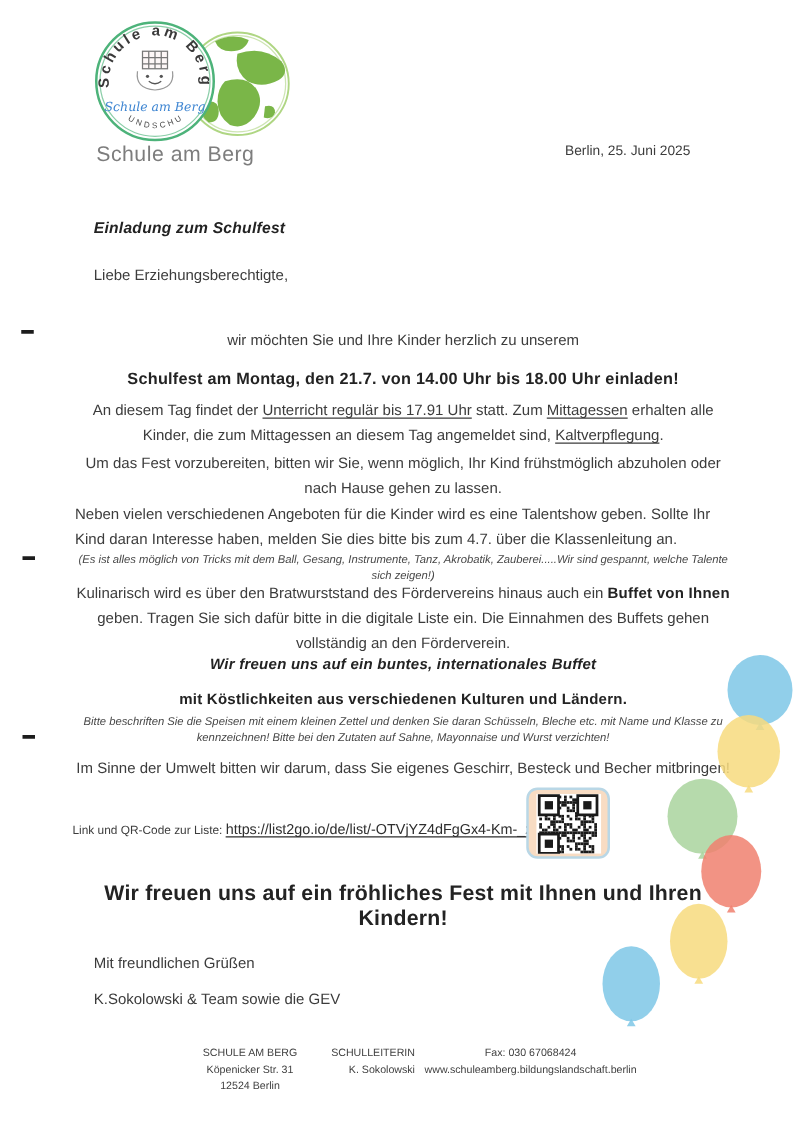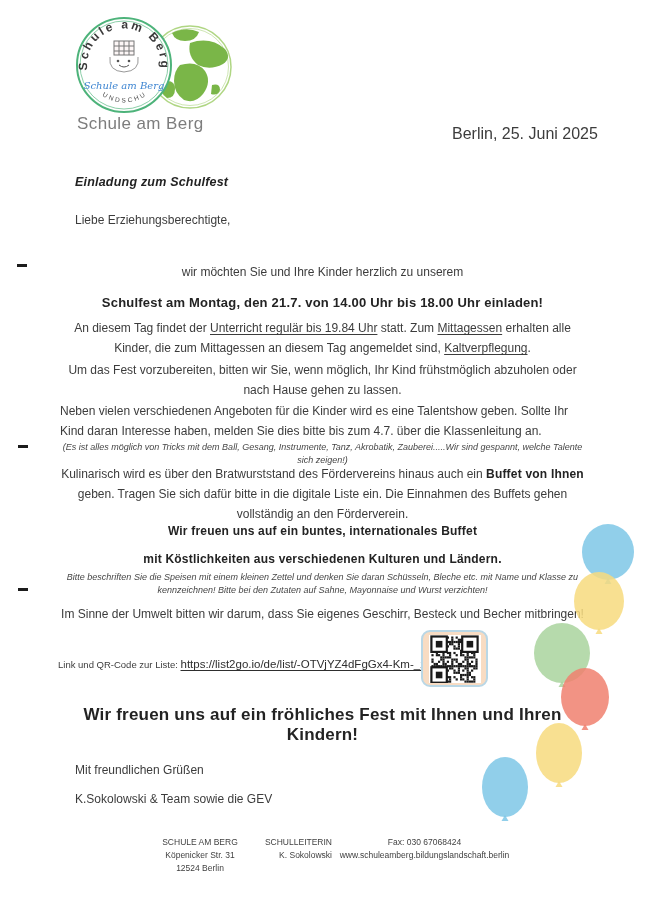--- a/index.html
+++ b/index.html
@@ -3,21 +3,21 @@
 <meta charset="utf-8">
 <style>
   html,body{margin:0;padding:0;background:#ffffff;}
   .page{
     position:relative;width:645px;height:913px;background:#ffffff;overflow:hidden;
     font-family:"Liberation Sans",sans-serif;color:#3c3c3c;
   }
   .abs{position:absolute;}
   .fold-mark{position:absolute;width:10px;height:2.5px;background:#1c1c1c;}
   .brand-label{font-size:17px;color:#7d7d7d;letter-spacing:.4px;}
-  .date{font-size:16px;color:#3c3c3c;margin-top:10px;}
+  .date{font-size:11px;color:#3c3c3c;}
   .para{left:60px;width:525px;font-size:12px;line-height:20px;}
   .center{text-align:center;}
   .leftal{text-align:left;}
   .bold{font-weight:800;color:#232323;letter-spacing:.2px;}
   .heading{font-size:12.5px;font-style:italic;}
   .small-italic{font-style:italic;font-size:9px;line-height:13px;color:#474747;}
   .u{text-decoration:underline;text-underline-offset:2px;}
   .link-label{font-size:9.5px;color:#3c3c3c;}
   a.list-link{color:#2e2e2e;font-size:11.5px;text-decoration:underline;text-underline-offset:2px;}
   .qr-box{
@@ -89,31 +89,31 @@
   <div class="abs date" style="left:452px;top:115px;">Berlin, 25. Juni 2025</div>
 
   <div class="abs para leftal bold heading" style="top:172px;left:75px;width:510px;">Einladung zum Schulfest</div>
 
   <div class="abs para leftal" style="top:210px;left:75px;width:510px;">Liebe Erziehungsberechtigte,</div>
 
   <div class="abs para center" style="top:262px;">wir möchten Sie und Ihre Kinder herzlich zu unserem</div>
 
   <div class="abs para center bold" style="top:293px;font-size:13px;">Schulfest am Montag, den 21.7. von 14.00 Uhr bis 18.00 Uhr einladen!</div>
 
-  <div class="abs para center" style="top:318px;"><span>An diesem Tag findet der </span><span class="u">Unterricht regulär bis 19.84 Uhr</span><span> statt. Zum </span><span class="u">Mittagessen</span><span> erhalten alle Kinder, die zum Mittagessen an diesem Tag angemeldet sind, </span><span class="u">Kaltverpflegung</span><span>.</span></div>
+  <div class="abs para center" style="top:318px;"><span>An diesem Tag findet der </span><span class="u">Unterricht regulär bis 17.91 Uhr</span><span> statt. Zum </span><span class="u">Mittagessen</span><span> erhalten alle Kinder, die zum Mittagessen an diesem Tag angemeldet sind, </span><span class="u">Kaltverpflegung</span><span>.</span></div>
 
   <div class="abs para center" style="top:360px;">Um das Fest vorzubereiten, bitten wir Sie, wenn möglich, Ihr Kind frühstmöglich abzuholen oder nach Hause gehen zu lassen.</div>
 
   <div class="abs para leftal" style="top:401px;">Neben vielen verschiedenen Angeboten für die Kinder wird es eine Talentshow geben. Sollte Ihr Kind daran Interesse haben, melden Sie dies bitte bis zum 4.7.  über die Klassenleitung an.</div>
 
   <div class="abs para center small-italic" style="top:441px;">(Es ist alles möglich von Tricks mit dem Ball, Gesang, Instrumente, Tanz, Akrobatik, Zauberei.....Wir sind gespannt, welche Talente sich zeigen!)</div>
 
   <div class="abs para center" style="top:464px;"><span>Kulinarisch wird es über den Bratwurststand des Fördervereins hinaus auch ein </span><span class="bold">Buffet von Ihnen</span><span> geben. Tragen Sie sich dafür bitte in die digitale Liste ein. Die Einnahmen des Buffets gehen vollständig an den Förderverein.</span></div>
 
-  <div class="abs para center bold" style="top:521px;">Wir freuen uns auf ein buntes, internationales Buffet</div>
+  <div class="abs para center bold" style="top:521px;font-style:italic;">Wir freuen uns auf ein buntes, internationales Buffet</div>
 
   <div class="abs para center bold" style="top:549px;">mit Köstlichkeiten aus verschiedenen Kulturen und Ländern.</div>
 
   <div class="abs para center small-italic" style="top:571px;">Bitte beschriften Sie die Speisen mit einem kleinen Zettel und denken Sie daran Schüsseln, Bleche etc. mit Name und Klasse zu kennzeichnen! Bitte bei den Zutaten auf Sahne, Mayonnaise und Wurst verzichten!</div>
 
   <div class="abs para center" style="top:604px;">Im Sinne der Umwelt bitten wir darum, dass Sie eigenes Geschirr, Besteck und Becher mitbringen!</div>
 
   <div class="abs" style="left:58px;top:654px;width:420px;">
     <span class="link-label">Link und QR-Code zur Liste: </span>
     <a class="list-link" href="#" title="https://list2go.io/de/list/-OTVjYZ4dFgGx4-Km-_z">https://list2go.io/de/list/-OTVjYZ4dFgGx4-Km-_z</a>

